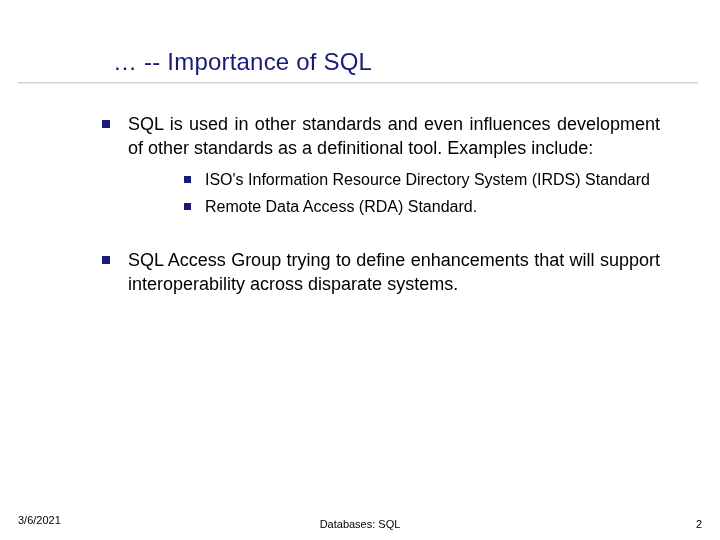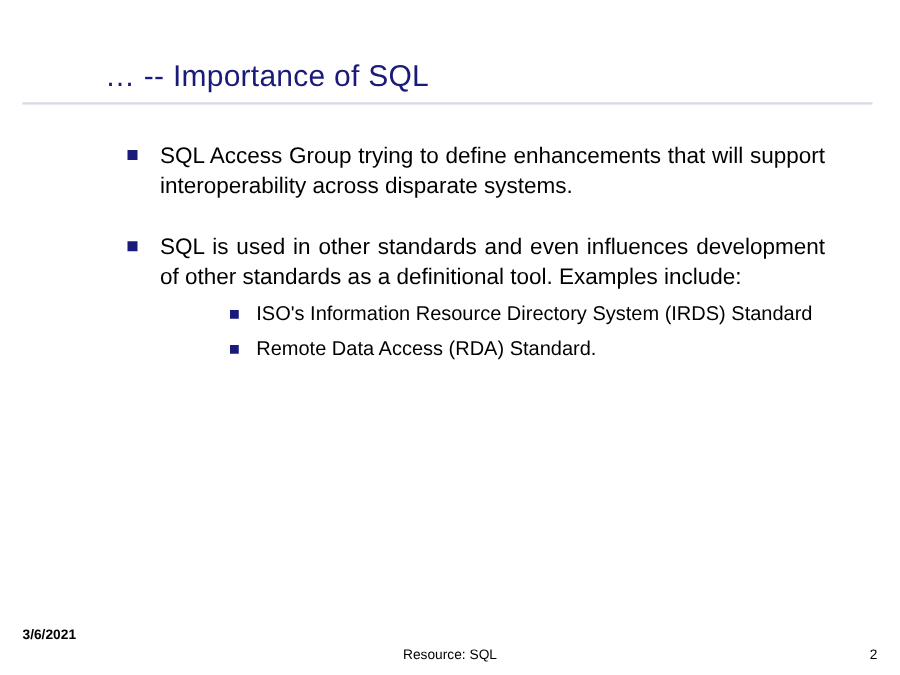--- a/index.html
+++ b/index.html
@@ -5,21 +5,21 @@
   * { margin: 0; padding: 0; box-sizing: border-box; }
   body {
     width: 720px;
     height: 540px;
     background: #ffffff;
     font-family: Verdana, Geneva, sans-serif;
     position: relative;
     overflow: hidden;
   }
   .title-area {
-    padding: 48px 0 0 84px;
+    padding: 48px 0 0 113px;
   }
   .title {
     font-size: 24px;
     color: #1a1a7a;
     font-weight: normal;
     letter-spacing: 0.2px;
   }
   .title-rule {
     margin: 6px 0 0 18px;
     height: 2px;
@@ -70,55 +70,55 @@
     line-height: 1.35;
   }
   .footer {
     position: absolute;
     bottom: 10px;
     left: 0;
     width: 720px;
     font-size: 11px;
     color: #000;
   }
-  .footer-date { position: absolute; left: 18px; bottom: 16px; font-weight: bold; }
+  .footer-date { position: absolute; left: 18px; bottom: 4px; }
   .footer-center { position: absolute; left: 50%; transform: translateX(-50%); bottom: 0; }
   .footer-page { position: absolute; right: 18px; bottom: 0; }
 </style>
 </head>
 <body>
 
 <div class="title-area">
   <h1 class="title">… -- Importance of SQL</h1>
 </div>
 <div class="title-rule"></div>
 
 <div class="content">
-
-  <div class="bullet-item">
-    <div class="bullet"></div>
-    <div class="bullet-text">SQL Access Group trying to define enhancements that will support interoperability across disparate systems.</div>
-  </div>
 
   <div class="bullet-item">
     <div class="bullet"></div>
     <div style="flex:1">
       <div class="bullet-text">SQL is used in other standards and even influences development of other standards as a definitional tool. Examples include:</div>
       <div class="sub-list">
         <div class="sub-item">
           <div class="sub-bullet"></div>
           <div class="sub-text">ISO's Information Resource Directory System (IRDS) Standard</div>
         </div>
         <div class="sub-item">
           <div class="sub-bullet"></div>
           <div class="sub-text">Remote Data Access (RDA) Standard.</div>
         </div>
       </div>
     </div>
   </div>
 
+  <div class="bullet-item">
+    <div class="bullet"></div>
+    <div class="bullet-text">SQL Access Group trying to define enhancements that will support interoperability across disparate systems.</div>
+  </div>
+
 </div>
 
 <div class="footer">
   <span class="footer-date">3/6/2021</span>
-  <span class="footer-center">Resource: SQL</span>
+  <span class="footer-center">Databases: SQL</span>
   <span class="footer-page">2</span>
 </div>
 
 </body></html>

